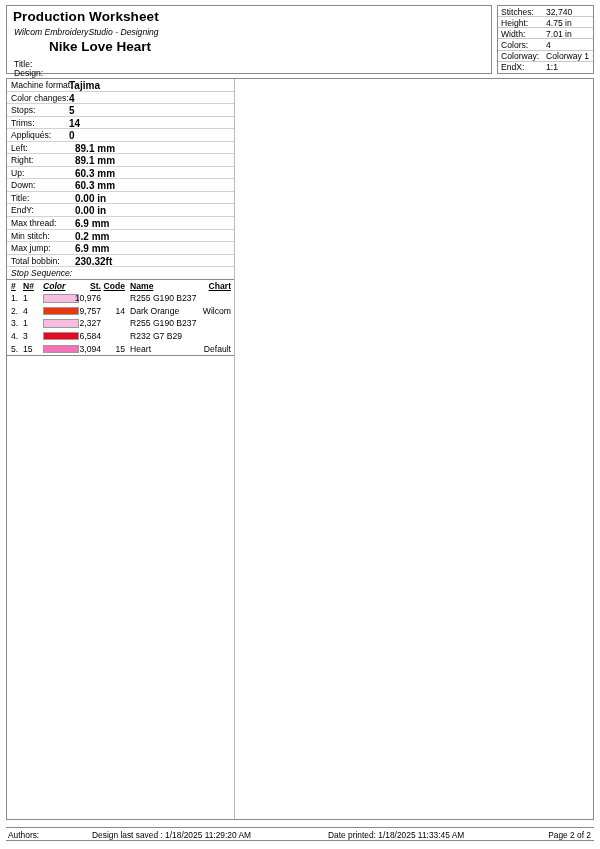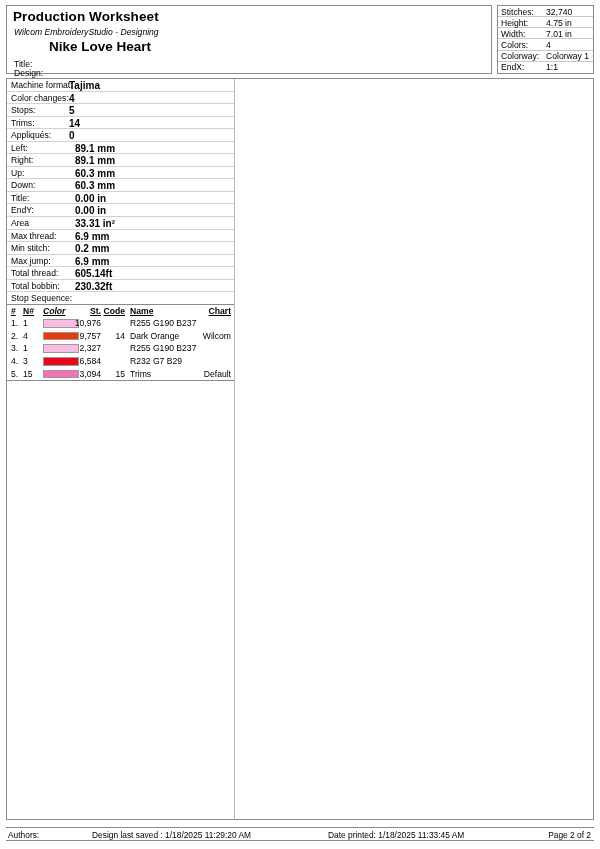--- a/index.html
+++ b/index.html
@@ -178,20 +178,21 @@
     height: 13px;
     border-bottom: 1px solid #8a8a8a;
     box-sizing: border-box;
     white-space: nowrap;
   }
   .stop-title {
     position: absolute;
     left: 4px;
     top: 1px;
     font-size: 8.6px;
+    font-style: italic;
   }
 
   .stop-table {
     position: relative;
     width: 227px;
     border-bottom: 1px solid #8a8a8a;
     box-sizing: border-box;
   }
   .stop-head {
     position: relative;
@@ -337,38 +338,30 @@
       </div>
       <div class="info-row">
         <span class="info-key">Title:</span>
         <span class="info-val indent">0.00 in</span>
       </div>
       <div class="info-row">
         <span class="info-key">EndY:</span>
         <span class="info-val indent">0.00 in</span>
       </div>
       <div class="info-row">
-        <span class="info-key">Area</span>
-        <span class="info-val indent">33.31 in²</span>
-      </div>
-      <div class="info-row">
         <span class="info-key">Max thread:</span>
         <span class="info-val indent">6.9 mm</span>
       </div>
       <div class="info-row">
         <span class="info-key">Min stitch:</span>
         <span class="info-val indent">0.2 mm</span>
       </div>
       <div class="info-row">
         <span class="info-key">Max jump:</span>
         <span class="info-val indent">6.9 mm</span>
-      </div>
-      <div class="info-row">
-        <span class="info-key">Total thread:</span>
-        <span class="info-val indent">605.14ft</span>
       </div>
       <div class="info-row">
         <span class="info-key">Total bobbin:</span>
         <span class="info-val indent">230.32ft</span>
       </div>
 
       <div class="stop-title-row">
         <span class="stop-title">Stop Sequence:</span>
       </div>
 
@@ -423,21 +416,21 @@
           <span class="c-name">R232 G7 B29</span>
           <span class="c-chart"></span>
         </div>
 
         <div class="stop-row">
           <span class="c-num">5.</span>
           <span class="c-need">15</span>
           <span class="swatch" style="background: rgb(244, 114, 182);"></span>
           <span class="c-st">3,094</span>
           <span class="c-code">15</span>
-          <span class="c-name">Trims</span>
+          <span class="c-name">Heart</span>
           <span class="c-chart">Default</span>
         </div>
 
       </div>
     </div>
   </div>
 
   <div class="footer">
     <span class="f-authors">Authors:</span>
     <span class="f-saved">Design last saved : 1/18/2025 11:29:20 AM</span>

